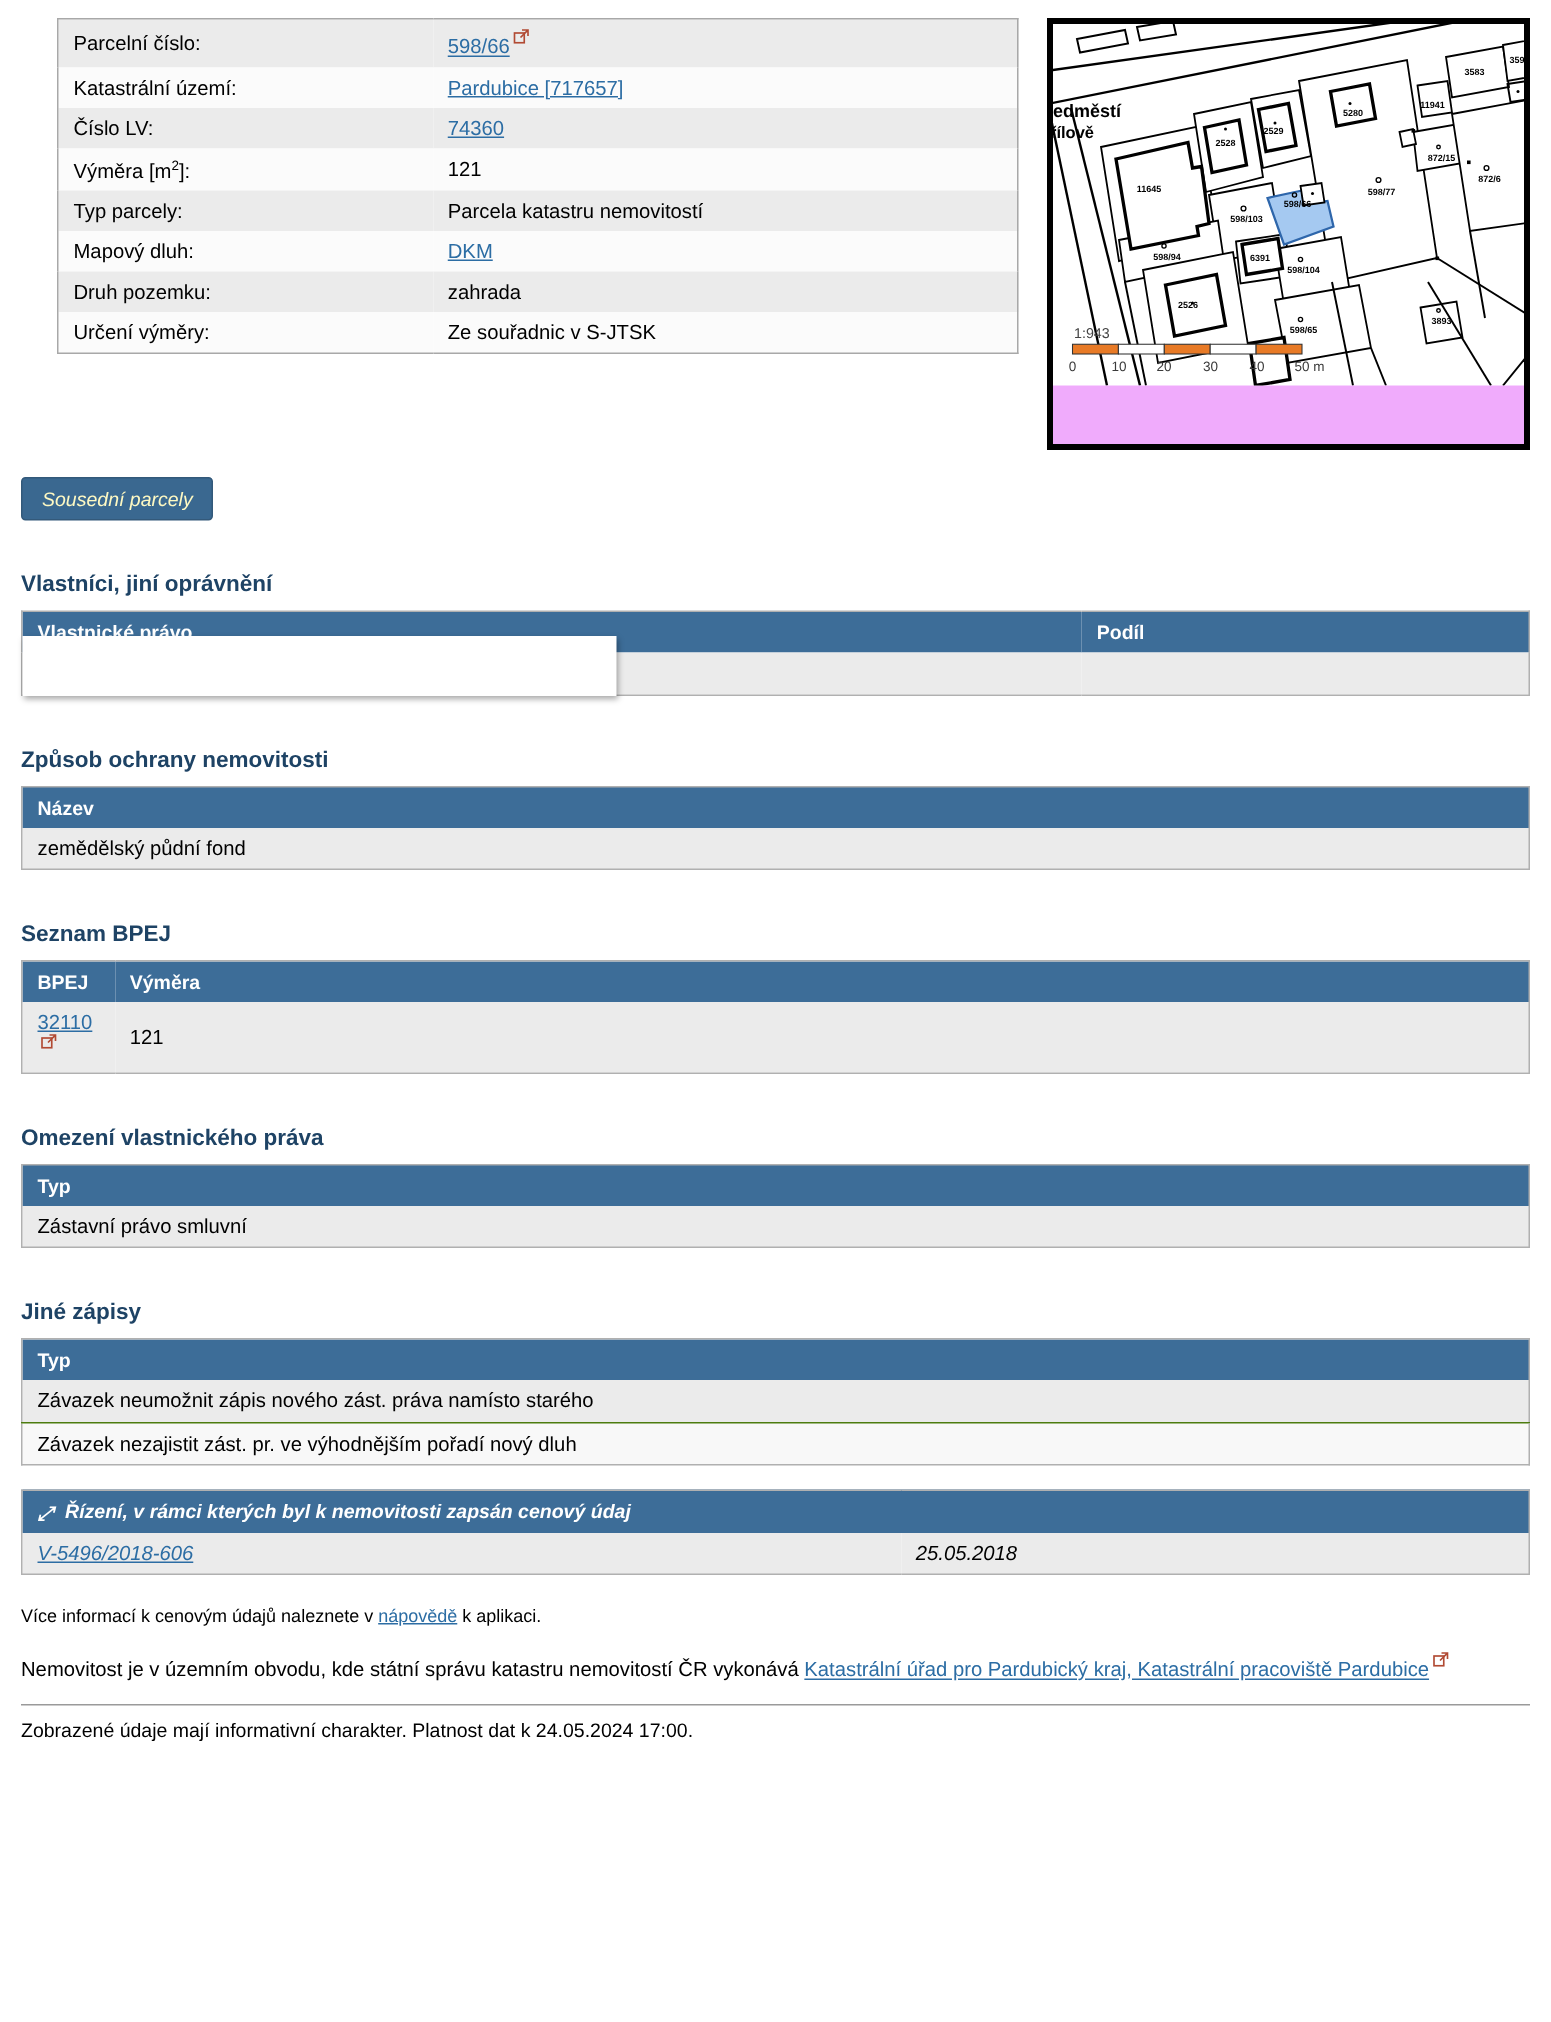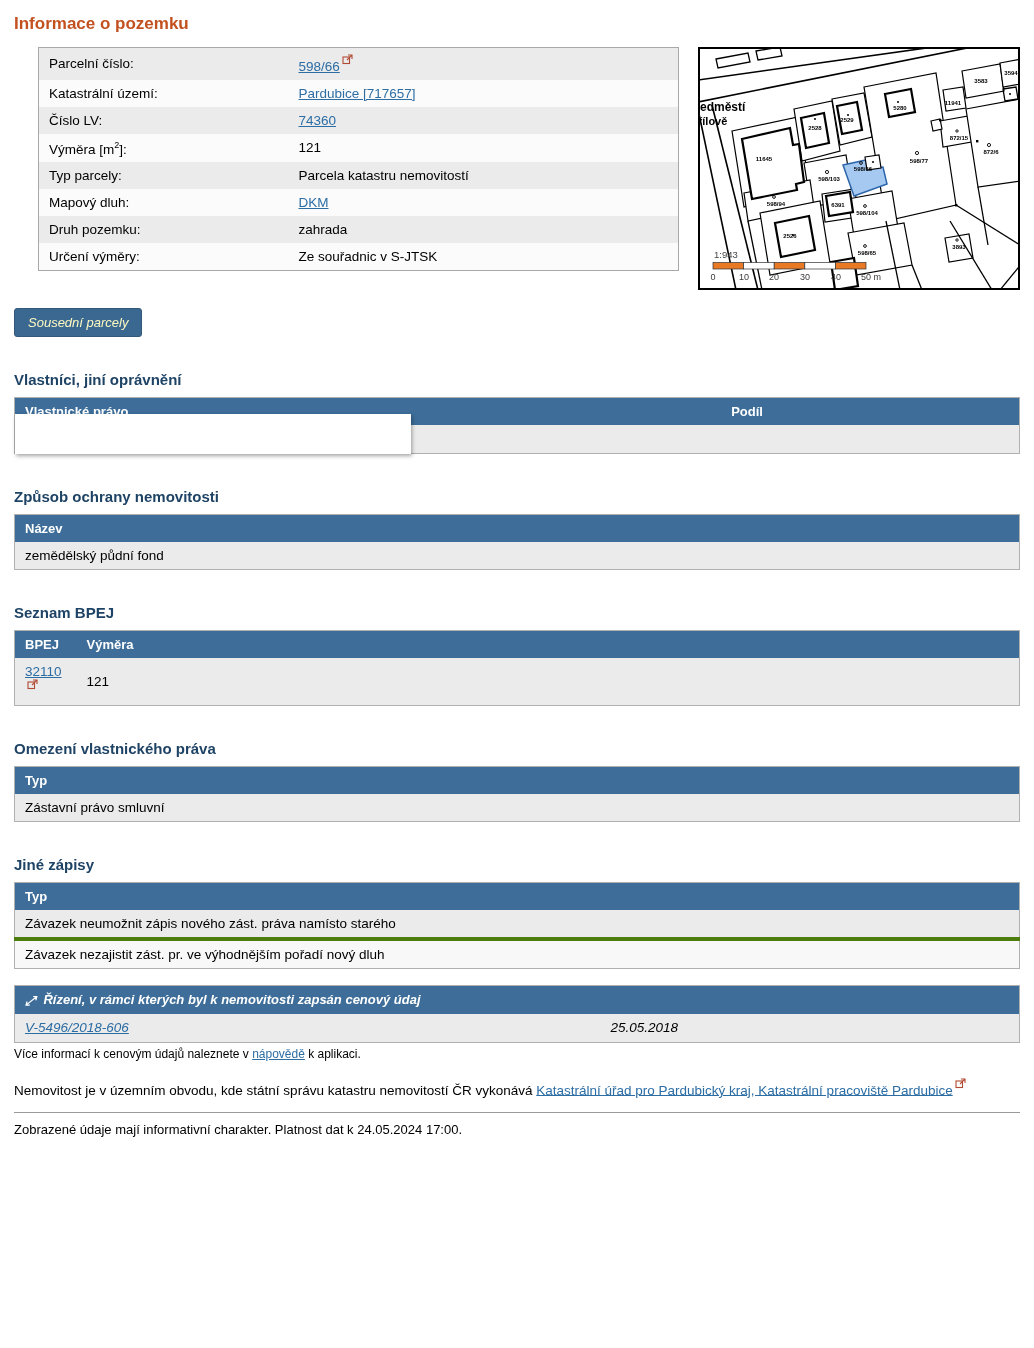--- a/index.html
+++ b/index.html
@@ -14,70 +14,69 @@
 
   
   .top { display:flex; align-items:flex-start;padding-left:24px; }
   table.info-table { width:641px; border-collapse:collapse; border:1px solid #a8a8a8; }
   table.info-table td { font-size:13.5px; padding:6px 10px; height:27px; }
   table.info-table tr:nth-child(odd)  td { background:#ebebeb; }
   table.info-table tr:nth-child(even) td { background:#fbfbfb; }
   td.lbl { width:250px; }
   sup { font-size:9px; }
 
-  .map-wrap { margin-left:auto; width:322px; height:243px; border:2px solid #000000; overflow:hidden; background:#3b82f6; }
+  .map-wrap { margin-left:auto; width:322px; height:288px; border:4px solid #000000; overflow:hidden; background:#f0abfc; }
 
   
   svg.ext { margin-left:2px; vertical-align:super; }
 
   
   .btn { margin-top:18px; background:#3a6890; color:#fef9c3; font-family:inherit; font-size:13px;
          border:1px solid #33597a; border-radius:3px; padding:6px 13px; cursor:pointer;font-style:italic; }
 
   
   .tbl-wrap { position:relative; width:1006px; }
   table.data-table { width:100%; border-collapse:collapse; border:1px solid #b0b0b0; }
   table.data-table th { background:#3d6d98; color:#fff; font-size:13px; font-weight:bold;
                         text-align:left; padding:6px 10px; height:26px; }
   table.data-table td { font-size:13.5px; padding:6px 10px; height:28px; background:#ebebeb;
-                        border-bottom:4px solid #4d7c0f; }
+                        border-bottom:1px solid #4d7c0f; }
   table.data-table tr:last-child td { border-bottom:none; }
   table.data-table tr.alt td { background:#f8f8f8; }
   th.podil, td.podil { text-align:right; }
 
   
   .redact { position:absolute; left:1px; top:17px; width:396px; height:40px; background:#fff;
             box-shadow:1px 2px 4px rgba(0,0,0,0.35); z-index:2; }
 
   
   .hdr-icon { display:inline-block; margin-right:8px; font-weight:bold; transform:translateY(1px); }
   td.proc-ref { width:586px; }
   td.proc-date { text-align:left; }
 
-  .note-small { font-size:12px; margin:4px 0 0 0; }
+  .note-small { font-size:12px; margin:20px 0 0 0; }
   .note { font-size:13.5px; margin:17px 0 0 0; }
   hr.sep { border:none; border-top:1px solid #9a9a9a; margin:15px 0 9px 0; }
   .validity { font-size:13px; margin:0 0 40px 0; }
 
   
   .mline   { stroke:#000; stroke-width:1.3; fill:none; }
   .mthick  { stroke:#000; stroke-width:1.6; fill:none; }
   .mparcel { stroke:#000; stroke-width:1.2; fill:#fff; }
   .mbld    { stroke:#000; stroke-width:2.2; fill:#fff; }
   .plbl    { font-family:"Liberation Sans",sans-serif; font-size:6px; font-weight:bold; fill:#000; text-anchor:middle; }
   .street  { font-family:"Liberation Sans",sans-serif; font-weight:bold; fill:#000; }
   .scaletxt{ font-family:"Liberation Sans",sans-serif; font-size:9px; fill:#3a3a3a; text-anchor:middle; }
   .lu      { stroke:#000; stroke-width:0.9; fill:none; }
 </style>
 </head>
 <body>
 
 <div class="container">
 
-  <h1>Informace o pozemku</h1>
 
   <div class="top">
 
     <table class="info-table">
       <tbody>
           <tr>
         <td class="lbl">Parcelní číslo:</td>
         <td><a>598/66</a><svg class="ext" width="11" height="11" viewBox="0 0 11 11">
                 <rect x="1" y="3" width="6.5" height="6.5" fill="none" stroke="#b14a33" stroke-width="1.1"></rect>
                 <path d="M5 6 L9.6 1.4 M6 1 H10 V5" stroke="#b14a33" stroke-width="1.1" fill="none"></path>

